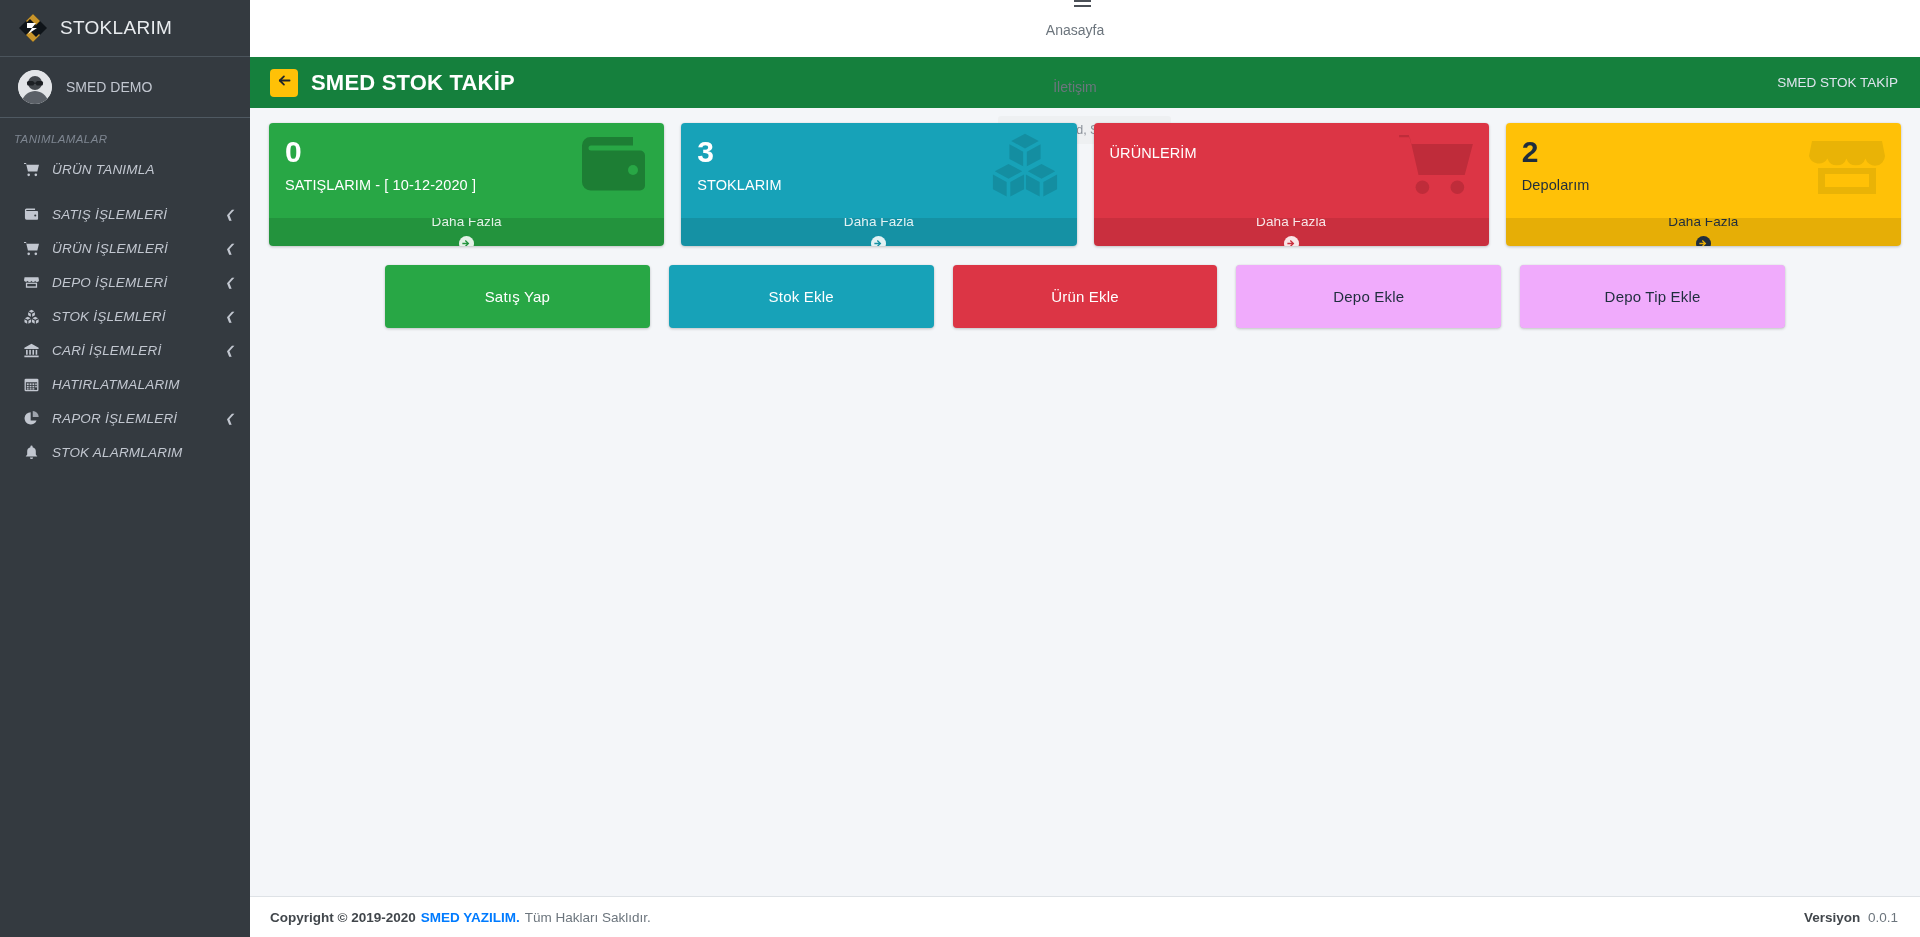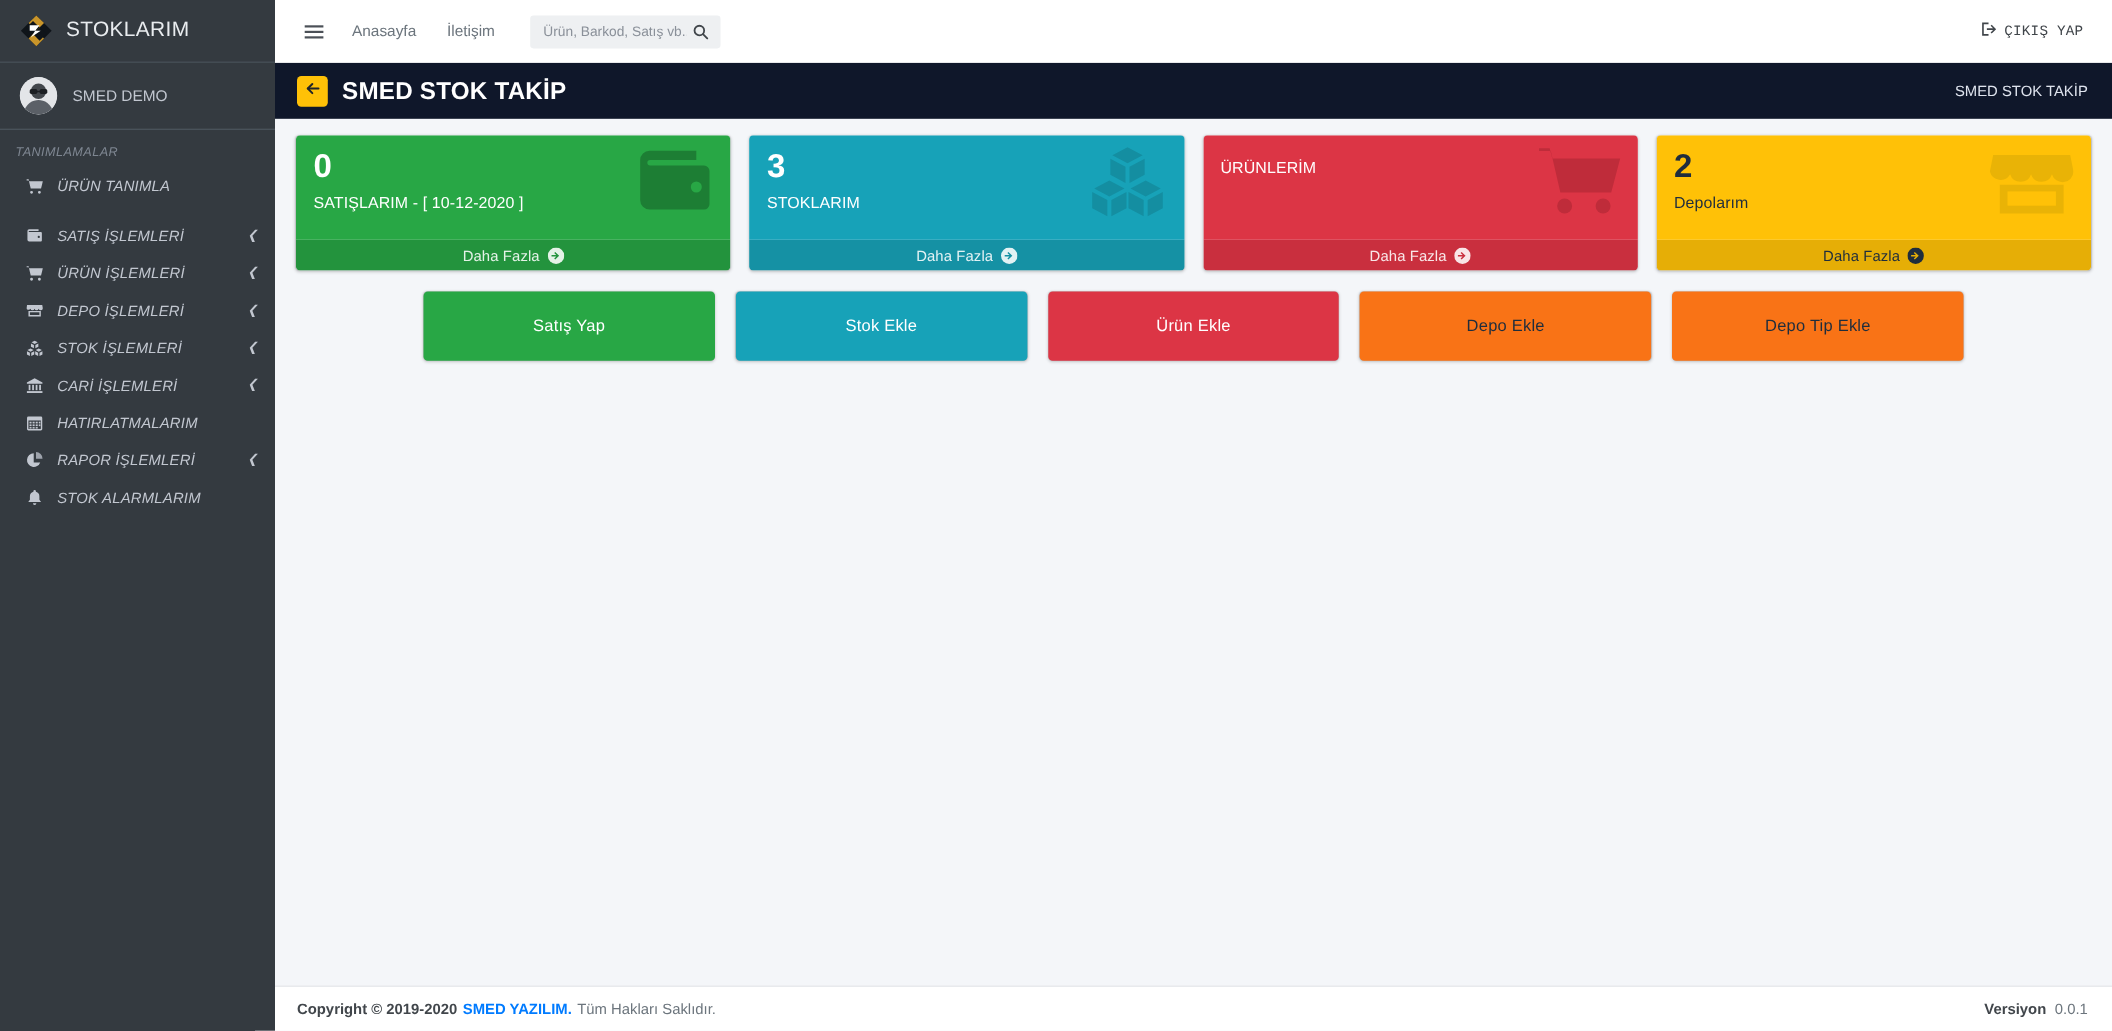--- a/index.html
+++ b/index.html
@@ -51,21 +51,21 @@
   }
   .nav-ico svg { display:block; }
   .nav-label { flex:1; white-space:nowrap; letter-spacing:.2px; }
   .nav-caret { font-size:11px; color:#c2c7d0; line-height:1; }
   .nav-gap { height:11px; }
 
   
   #content { position:absolute; left:250px; top:0; right:0; height:937px; }
   #topnav {
     height:57px; background:#fff; display:flex; align-items:center;
-    padding:0 20px 0 0; position:relative;
+    padding:0 20px 0 0; position:relative;flex-direction:column;
   }
   .hamburger {
     width:42px; height:38px; display:flex; align-items:center;
     justify-content:center; cursor:pointer; margin-left:14px;
   }
   .hamburger span { display:block; width:17px; height:2px; background:#4b5057; position:relative; }
   .hamburger span:before, .hamburger span:after {
     content:""; position:absolute; left:0; width:17px; height:2px; background:#4b5057;
   }
   .hamburger span:before { top:-5px; }
@@ -89,21 +89,21 @@
   .topnav-right {
     margin-left:auto; display:flex; align-items:center; padding-right:6px;
   }
   .logout {
     display:flex; align-items:center; gap:6px; font-size:13px;
     color:#41464b; cursor:pointer; letter-spacing:.2px;font-family:Liberation Mono, monospace;
   }
 
   
   #pagehead {
-    background:#0f172a; height:51px; display:flex; align-items:center;
+    background:#15803d; height:51px; display:flex; align-items:center;
     padding:0 22px 0 20px;
   }
   .back-btn {
     width:28px; height:28px; background:#ffc107; border-radius:4px;
     display:flex; align-items:center; justify-content:center;
     cursor:pointer; flex:0 0 28px; color:#212529;
   }
   .page-title {
     margin-left:13px; color:#fff; font-size:22px; font-weight:bold;
     letter-spacing:.2px;
@@ -119,21 +119,21 @@
   }
   .card-body { position:relative; height:95px; padding:13px 16px 0 16px; overflow:hidden; }
   .card-num { font-size:30px; font-weight:bold; line-height:1.05; letter-spacing:-.3px; }
   .card-label { font-size:14.5px; margin-top:9px; letter-spacing:.1px; }
   .card-icon {
     position:absolute; right:16px; top:8px; opacity:.30;
   }
   .card-icon svg { display:block; }
   .card-foot {
     height:28px; display:flex; align-items:center; justify-content:center;
-    gap:7px; font-size:13.5px; cursor:pointer; letter-spacing:.1px;
+    gap:7px; font-size:13.5px; cursor:pointer; letter-spacing:.1px;flex-direction:column;
   }
   .card-foot svg { display:block; }
 
   .card.green  .card-body { background:#28a745; color:#fff; }
   .card.green  .card-foot { background:#23933d; color:rgba(255,255,255,.88); }
   .card.green  .card-icon { color:#1d7e34; opacity:1; }
   .card.cyan   .card-body { background:#17a2b8; color:#fff; }
   .card.cyan   .card-foot { background:#1591a4; color:rgba(255,255,255,.88); }
   .card.cyan   .card-icon { color:#148ea1; opacity:1; }
   .card.red    .card-body { background:#dc3545; color:#fff; }
@@ -146,21 +146,21 @@
   .btn-row { display:flex; gap:19px; margin-top:19px; padding:0 116px; }
   .act-btn {
     flex:1; height:63px; border-radius:4px; display:flex; align-items:center;
     justify-content:center; font-size:15px; cursor:pointer; border:0;
     font-family:"Liberation Sans", sans-serif; letter-spacing:.2px;
     box-shadow:0 0 1px rgba(0,0,0,.125),0 1px 3px rgba(0,0,0,.2);
   }
   .act-btn.green  { background:#28a745; color:#fff; }
   .act-btn.cyan   { background:#17a2b8; color:#fff; }
   .act-btn.red    { background:#dc3545; color:#fff; }
-  .act-btn.yellow { background:#f97316; color:#1f2d3d; }
+  .act-btn.yellow { background:#f0abfc; color:#1f2d3d; }
 
   
   #footer {
     position:absolute; left:0; right:0; bottom:0; height:41px;
     background:#fff; border-top:1px solid #dee2e6;
     display:flex; align-items:center; padding:0 22px 0 20px;
     font-size:13.5px; color:#6c757d;
   }
   #footer b { color:#41464b; }
   .link-blue { color:#007bff; font-weight:bold; }

